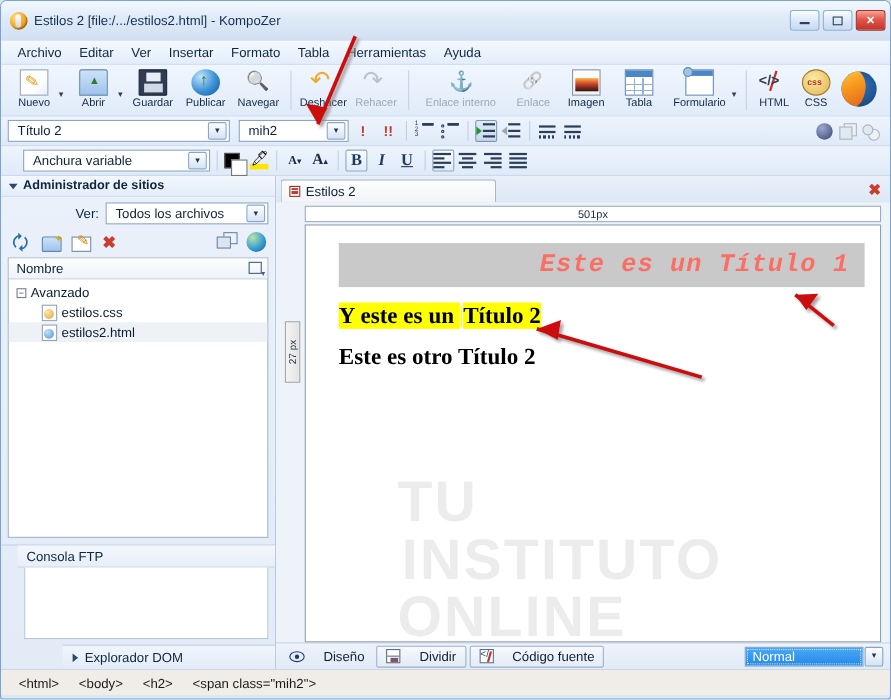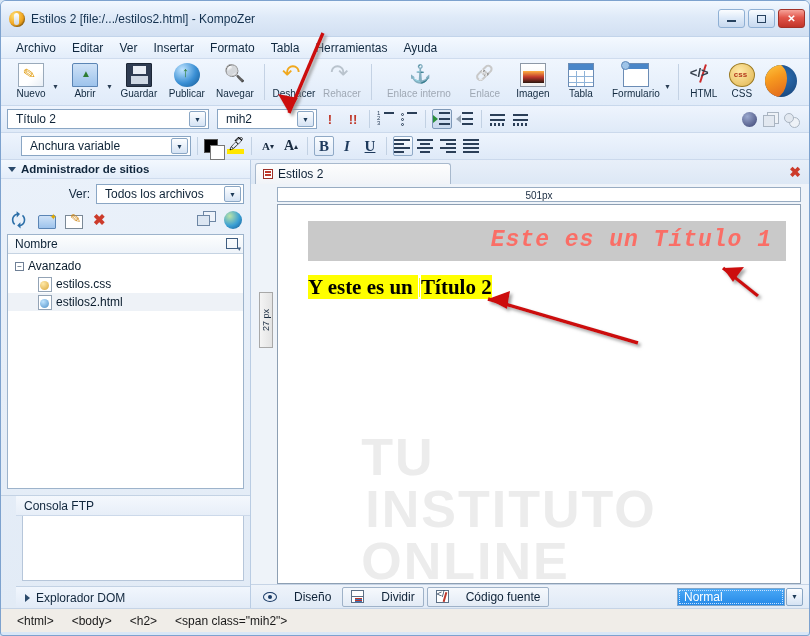--- a/index.html
+++ b/index.html
@@ -284,21 +284,21 @@
     background: radial-gradient(circle at 35% 30%,#bfe4ff,#4f90c8);}
   .tdoc.css::after{ background: radial-gradient(circle at 35% 30%,#ffe9a8,#d9a63a);}
 
   .ftp-panel { margin-top:6px; border-top:1px solid #c3d2e4; display:flex; flex-direction:column; flex:1;padding-left:15px;}
   .ftp-head { height:20px; display:flex; align-items:center; padding-left:8px;
     font-size:12px; color:#10263c; background:linear-gradient(180deg,#f4f8fd,#e7eef8);
     border-bottom:1px solid #ccd9ea;}
   .ftp-body { background:#fff; height:65px; margin:0 6px; border:1px solid #b6c6da; border-top:none;}
   .dom-bar { margin-top:auto; height:22px; display:flex; align-items:center; gap:6px; padding-left:9px;
     font-size:12px; color:#10263c; background:linear-gradient(180deg,#f1f6fd,#e2ebf7);
-    border-top:1px solid #c3d2e4;}
+    border-top:1px solid #c3d2e4;margin-left:41px;}
 
   
   .editor { flex:1; display:flex; flex-direction:column; background:#eef3f9;}
   .doc-tabs { height:24px; display:flex; align-items:flex-end; padding-left:4px;
     background: linear-gradient(180deg,#e8eff9,#dde8f5); position:relative;}
   .doc-tab {
     height:21px; display:flex; align-items:center; gap:5px; padding:0 14px 0 7px;
     background: linear-gradient(180deg,#fdfdfd,#f1f4f8);
     border:1px solid #a8b9cd; border-bottom:none; border-radius:3px 3px 0 0;
     font-size:12px; color:#0d2136; min-width:196px;
@@ -725,20 +725,21 @@
 <span>ONLINE</span></div>
 
           <div class="h1-block">
             <span>Este es un Título 1</span>
           </div>
 
           <div class="h2-hl">
             <span>Y este es un </span><span class="caret"></span><span>Título 2</span>
           </div>
 
+          <div class="h2-plain">Este es otro Título 2</div>
 
         </div>
       </div>
 
       <div class="mode-bar">
         <div class="mode-tab">
           <span class="eye"></span>
           <span>Diseño</span>
         </div>
         <div class="mode-tab inactive">

